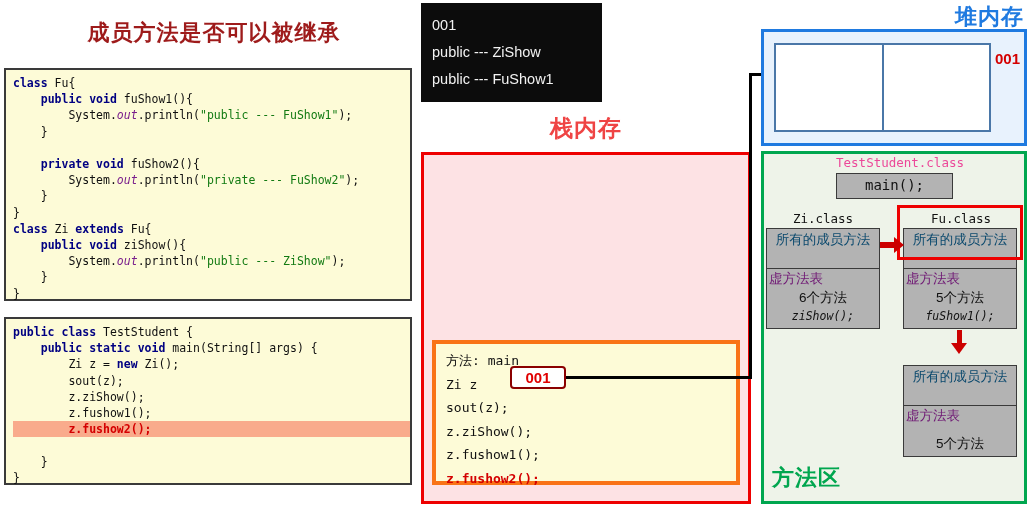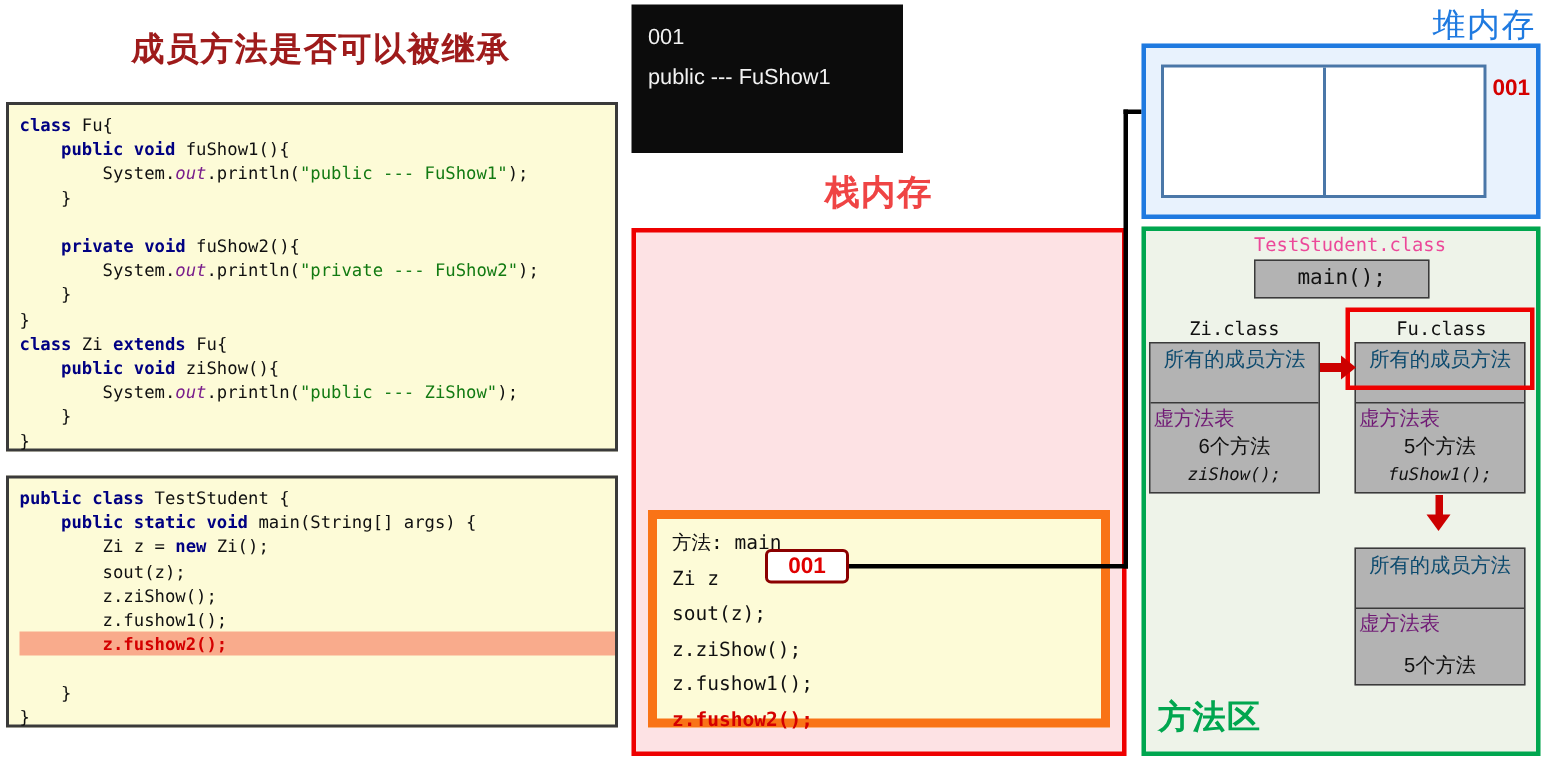--- a/index.html
+++ b/index.html
@@ -72,21 +72,21 @@
   }
   #stack-panel {
     left: 421px; top: 152px; width: 330px; height: 352px;
     background: #fde2e4;
     border: 3px solid #ee0000;
     box-sizing: border-box;
   }
   #stack-frame {
     left: 432px; top: 340px; width: 308px; height: 145px;
     background: #fdfbd7;
-    border: 6px solid #f97316;
+    border: 4px solid #f97316;
     box-sizing: border-box;
     padding: 5px 0 0 10px;
     font-family: "DejaVu Sans Mono", monospace;
     font-size: 13px;
     line-height: 23.5px;
     color: #101010;
     white-space: pre;
   }
   #stack-addr-box {
     left: 510px; top: 366px; width: 56px; height: 23px;
@@ -111,21 +111,21 @@
     left: 770px; top: 68px;
     width: 0; height: 0;
     border-left: 10px solid #000000;
     border-top: 6px solid transparent;
     border-bottom: 6px solid transparent;
   }
 
   
   #heap-title {
     right: 6px; top: 2px;
-    font-size: 22px; font-weight: normal;
+    font-size: 22px; font-weight: bold;
     color: #1f7ae0;
     letter-spacing: 1px;
   }
   #heap-panel {
     left: 761px; top: 29px; width: 266px; height: 117px;
     background: #e8f2fd;
     border: 3px solid #1f7ae0;
     box-sizing: border-box;
   }
   #heap-object {
@@ -253,20 +253,21 @@
         <span class="plain">Zi z = </span><span class="kw">new</span><span class="plain"> Zi();</span>
         <span class="plain">sout(z);</span>
         <span class="plain">z.ziShow();</span>
         <span class="plain">z.fushow1();</span>
 <span class="hl-line">        <span class="red-b">z.fushow2();</span></span>
     <span class="plain">}</span>
 <span class="plain">}</span></div>
 
 <div class="abs" id="console-panel">
   <div class="console-line">001</div>
+  <div class="console-line">public --- ZiShow</div>
   <div class="console-line">public --- FuShow1</div>
 </div>
 
 <div class="abs" id="stack-title">栈内存</div>
 <div class="abs" id="stack-panel"></div>
 
 <div class="abs" id="stack-frame"><span>方法: main</span>
 <span>Zi z</span>
 <span>sout(z);</span>
 <span>z.ziShow();</span>

